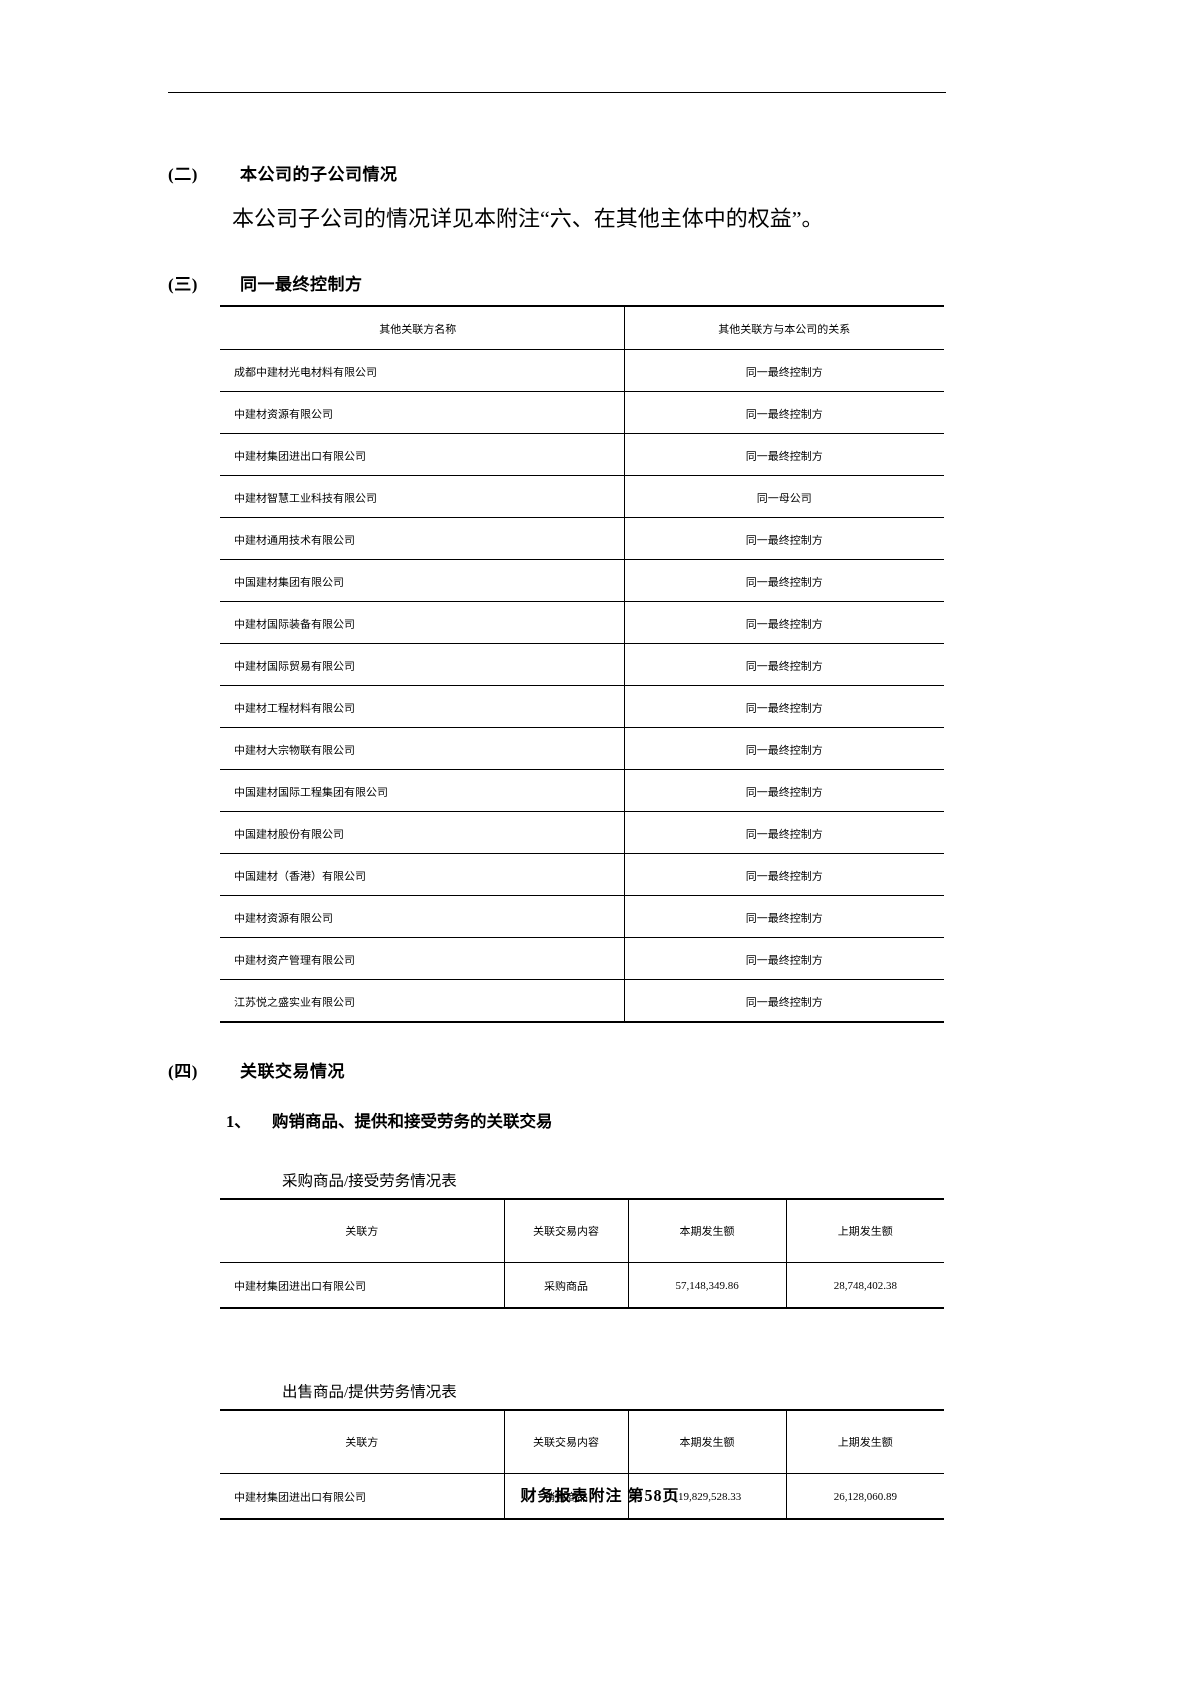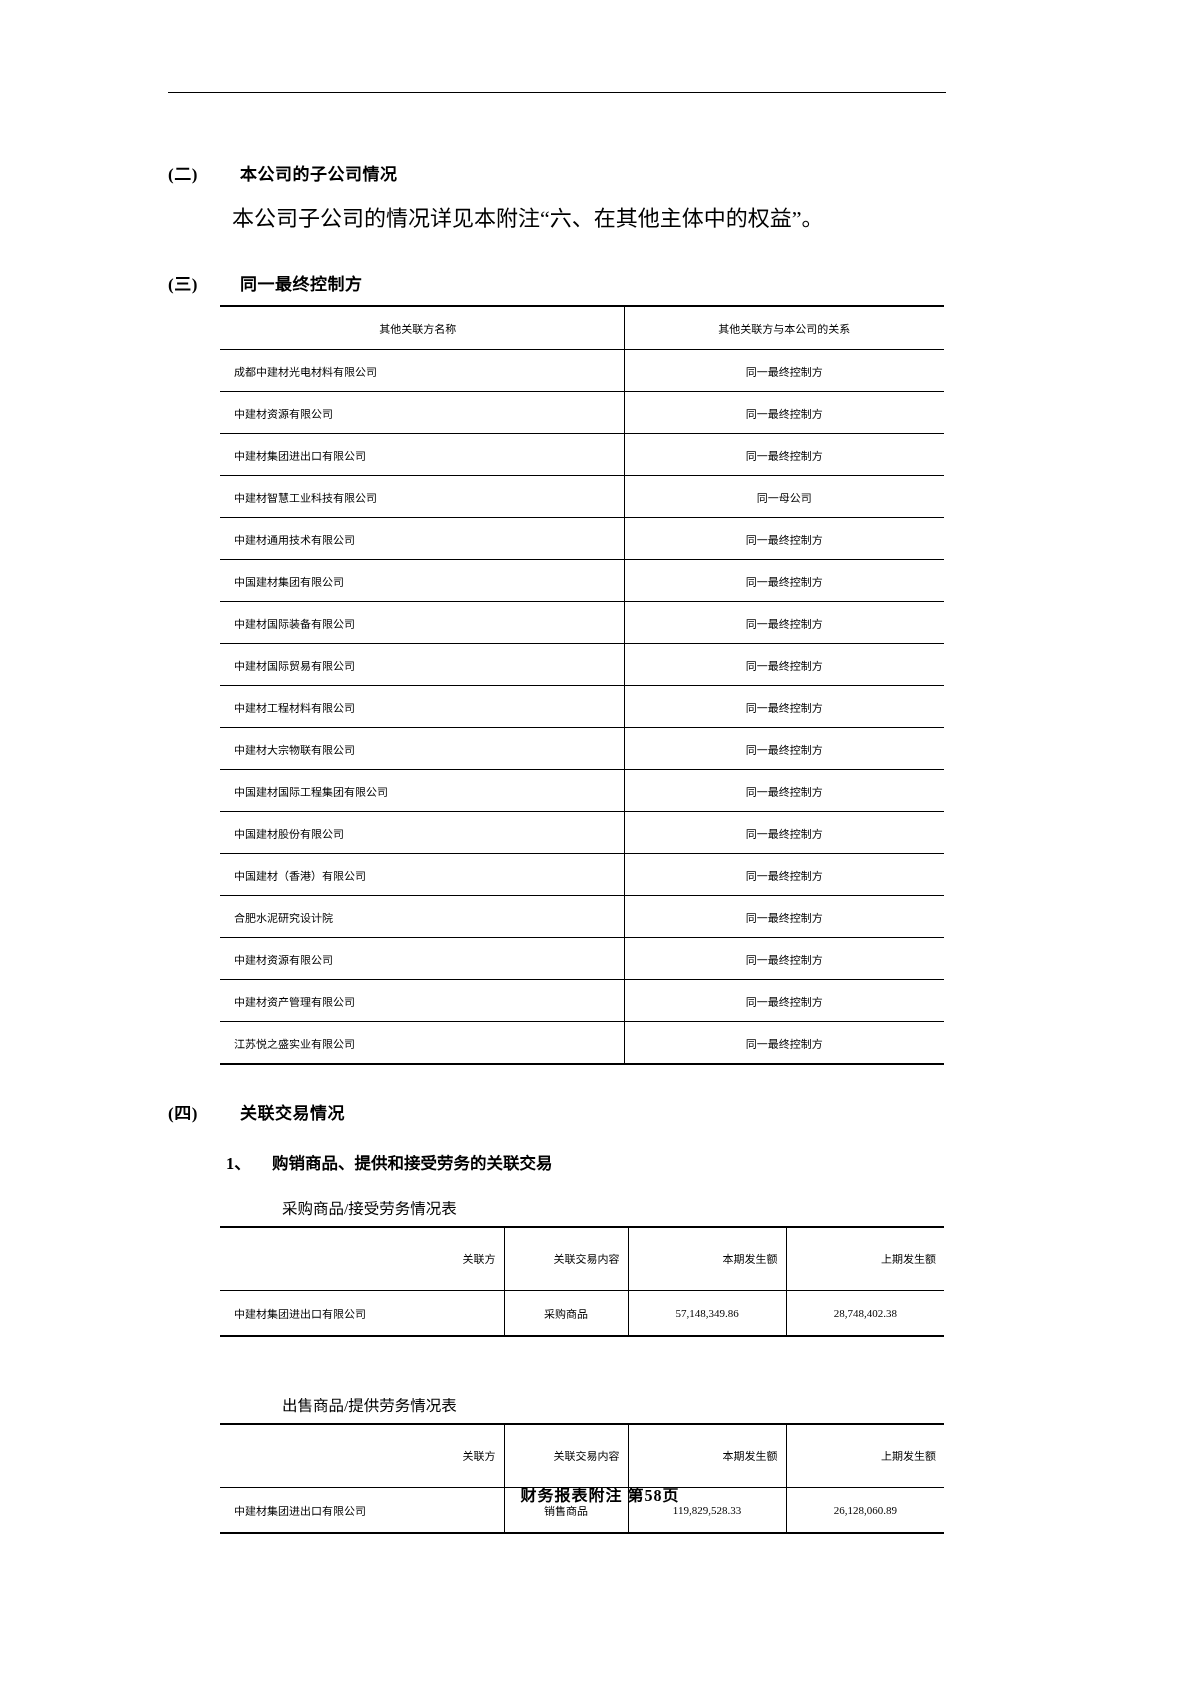--- a/index.html
+++ b/index.html
@@ -66,21 +66,21 @@
     margin-left: 58px;
     margin-top: 26px;
   }
   .sub-section .num {
     width: 46px;
     flex: none;
   }
 
   .table-caption {
     margin-left: 114px;
-    margin-top: 22px;
+    margin-top: 36px;
     font-size: 15.5px;
   }
 
   
   table {
     border-collapse: collapse;
     table-layout: fixed;
   }
   table td, table th {
     font-weight: normal;
@@ -127,21 +127,21 @@
   .tx-table {
     margin-top: 8px;
     margin-left: 52px;
     width: 724px;
   }
   .tx-table col.t1 { width: 284px; }
   .tx-table col.t2 { width: 124px; }
   .tx-table col.t3 { width: 158px; }
   .tx-table col.t4 { width: 158px; }
   .tx-table thead td {
-    text-align: right;
+    text-align: center;
     border-top: 2.5px solid #000;
     border-bottom: 1px solid #000;
     border-right: 1px solid #000;
     height: 50px;
     line-height: 1.35;
   }
   .tx-table thead td:last-child { border-right: none; }
   .tx-table tbody td {
     border-bottom: 2.5px solid #000;
     border-right: 1px solid #000;
@@ -244,24 +244,20 @@
         <tr>
           <td class="name">中国建材国际工程集团有限公司</td>
           <td class="rel">同一最终控制方</td>
         </tr>
         <tr>
           <td class="name">中国建材股份有限公司</td>
           <td class="rel">同一最终控制方</td>
         </tr>
         <tr>
           <td class="name">中国建材（香港）有限公司</td>
-          <td class="rel">同一最终控制方</td>
-        </tr>
-        <tr>
-          <td class="name">合肥水泥研究设计院</td>
           <td class="rel">同一最终控制方</td>
         </tr>
         <tr>
           <td class="name">中建材资源有限公司</td>
           <td class="rel">同一最终控制方</td>
         </tr>
         <tr>
           <td class="name">中建材资产管理有限公司</td>
           <td class="rel">同一最终控制方</td>
         </tr>

